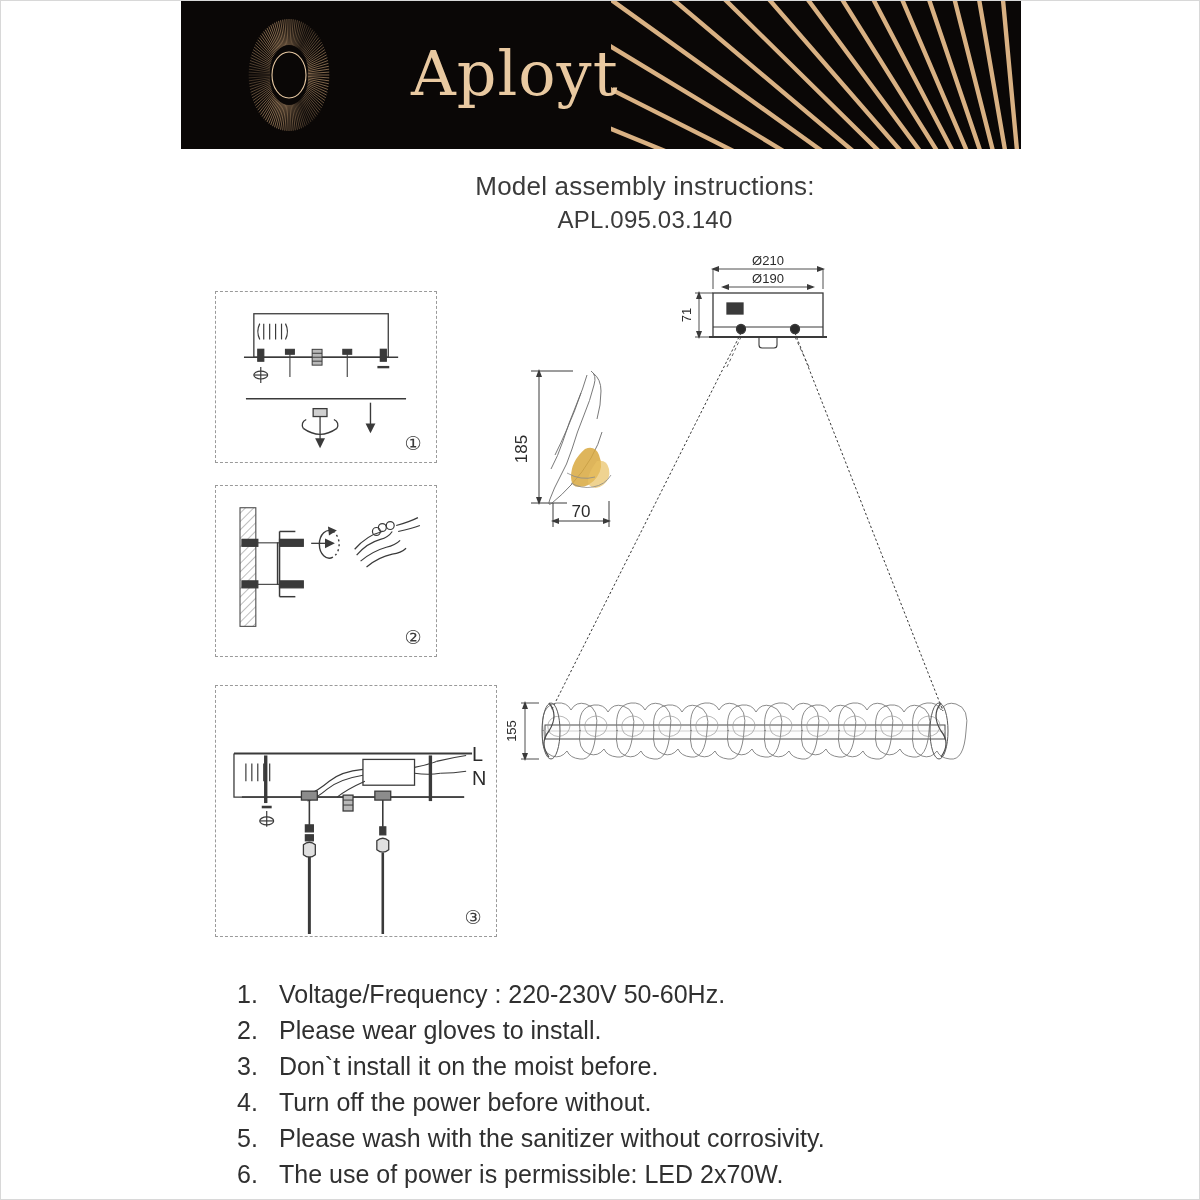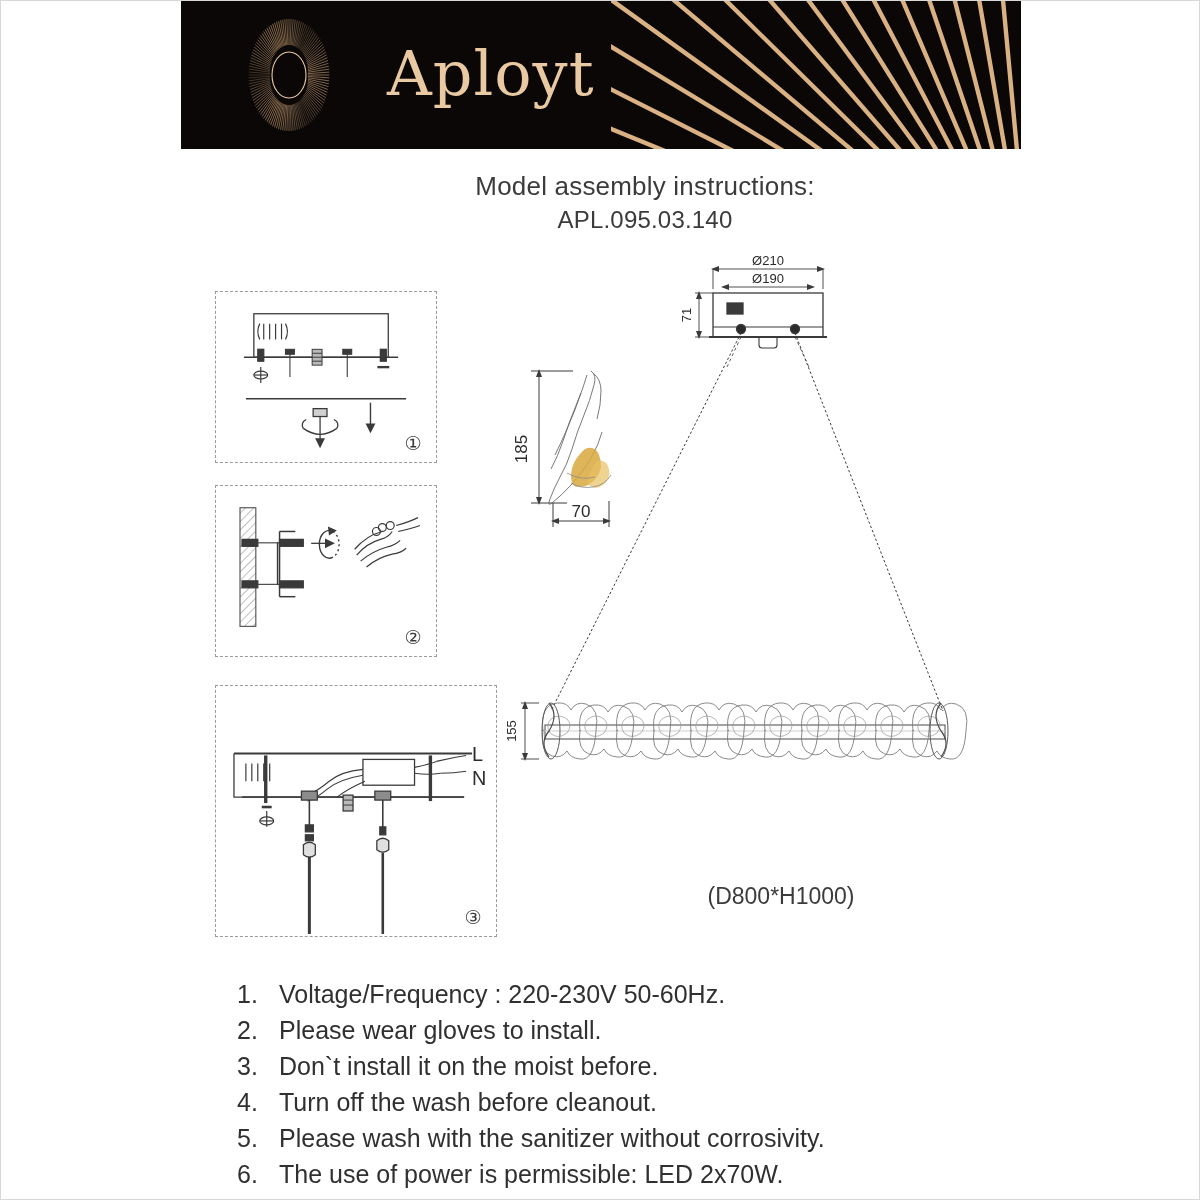--- a/index.html
+++ b/index.html
@@ -37,21 +37,21 @@
   }
   #banner .sunburst {
     position: absolute;
     left: 48px;
     top: 14px;
     width: 120px;
     height: 120px;
   }
   #brandname {
     position: absolute;
-    left: 206px;
+    left: 230px;
     top: 28px;
     width: 260px;
     height: 90px;
     color: #e9c9a1;
     font-size: 62px;
     letter-spacing: 1px;
     font-family: "DejaVu Serif", serif;
     font-weight: 400;
     line-height: 90px;
     white-space: nowrap;
@@ -640,38 +640,37 @@
       <ellipse cx="60" cy="490" rx="9" ry="28" stroke="#5a5a5a" stroke-width="1"></ellipse>
       <ellipse cx="448" cy="490" rx="9" ry="28" stroke="#5a5a5a" stroke-width="1"></ellipse>
     </g>
 
     <g stroke="#3a3a3a" stroke-width="0.8" fill="none" stroke-dasharray="3 3">
       <line x1="250" y1="96" x2="236" y2="126"></line>
       <line x1="304" y1="96" x2="318" y2="126"></line>
     </g>
   </svg>
 
-  <div id="size-label">(D800*H1000)</div>
 
   <div id="notes">
     <div class="note-row">
       <span class="note-idx">1.</span>
       <span class="note-txt">Voltage/Frequency : 220-230V 50-60Hz.</span>
     </div>
     <div class="note-row">
       <span class="note-idx">2.</span>
       <span class="note-txt">Please wear gloves to install.</span>
     </div>
     <div class="note-row">
       <span class="note-idx">3.</span>
       <span class="note-txt">Don`t install it on the moist before.</span>
     </div>
     <div class="note-row">
       <span class="note-idx">4.</span>
-      <span class="note-txt">Turn off the wash before cleanout.</span>
+      <span class="note-txt">Turn off the power before without.</span>
     </div>
     <div class="note-row">
       <span class="note-idx">5.</span>
       <span class="note-txt">Please wash with the sanitizer without corrosivity.</span>
     </div>
     <div class="note-row">
       <span class="note-idx">6.</span>
       <span class="note-txt">The use of power is permissible: LED 2x70W.</span>
     </div>
   </div>

